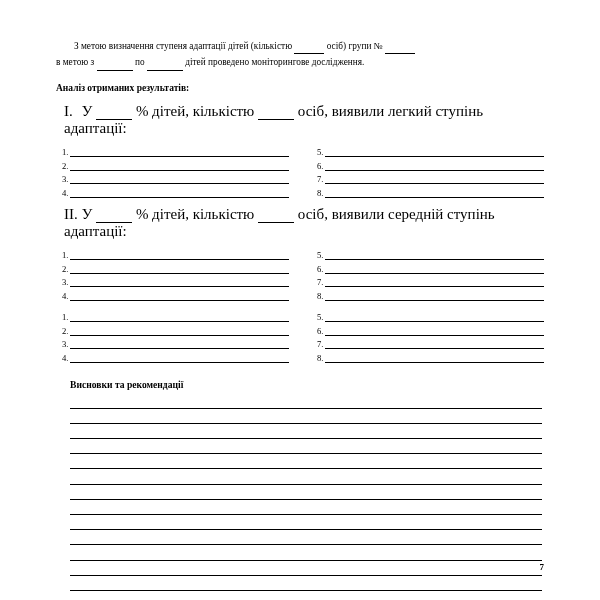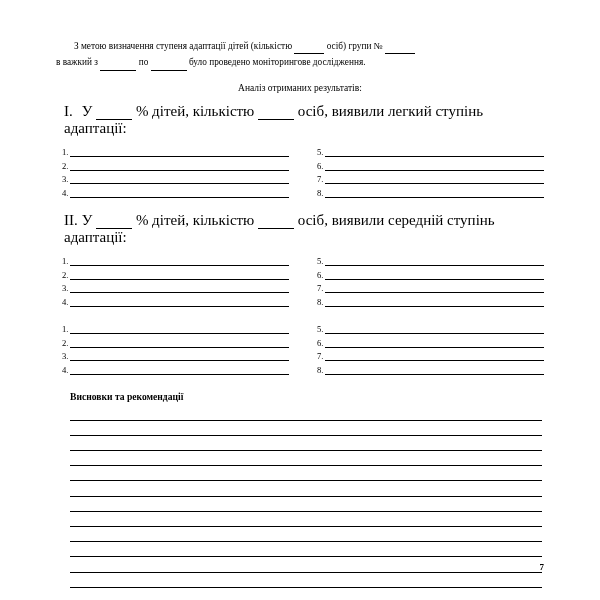--- a/index.html
+++ b/index.html
@@ -31,30 +31,29 @@
   .intro .indent { display: inline-block; width: 18px; }
   .blank {
     display: inline-block;
     border-bottom: 1px solid #000;
     vertical-align: bottom;
     height: 9px;
   }
   .b-md { width: 30px; }
   .b-lg { width: 36px; }
   .section-title {
-    text-align: center;
-    font-weight: normal;
+    font-weight: bold;
     font-size: 9.5px;
     margin-top: 12px;
     margin-bottom: 10px;
   }
   .group {
     margin-top: 2px;
   }
-  .group + .group { margin-top: 14px; }
+  .group + .group { margin-top: 8px; }
   .group-head {
     font-size: 15px;
     padding-left: 8px;
     margin-bottom: 7px;
   }
   .group-head .roman { display: inline-block; min-width: 14px; }
   .rows {
     display: flex;
     gap: 22px;
   }
@@ -106,25 +105,25 @@
 <body>
 
 <div class="page">
 
   <div class="intro">
     <span class="indent"></span><span>З метою визначення ступеня адаптації дітей (кількістю</span>
     <span class="blank b-md"></span>
     <span>осіб) групи №</span>
     <span class="blank b-md"></span>
     <br>
-    <span>в важкий з</span>
+    <span>в метою з</span>
     <span class="blank b-lg"></span>
     <span>по</span>
     <span class="blank b-lg"></span>
-    <span>було проведено моніторингове дослідження.</span>
+    <span>дітей проведено моніторингове дослідження.</span>
   </div>
 
   <div class="section-title">Аналіз отриманих результатів:</div>
 
   <div class="group">
     <div class="group-head">
       <span class="roman">I.</span>
       <span>У</span>
       <span class="blank b-lg"></span>
       <span>% дітей, кількістю</span>

